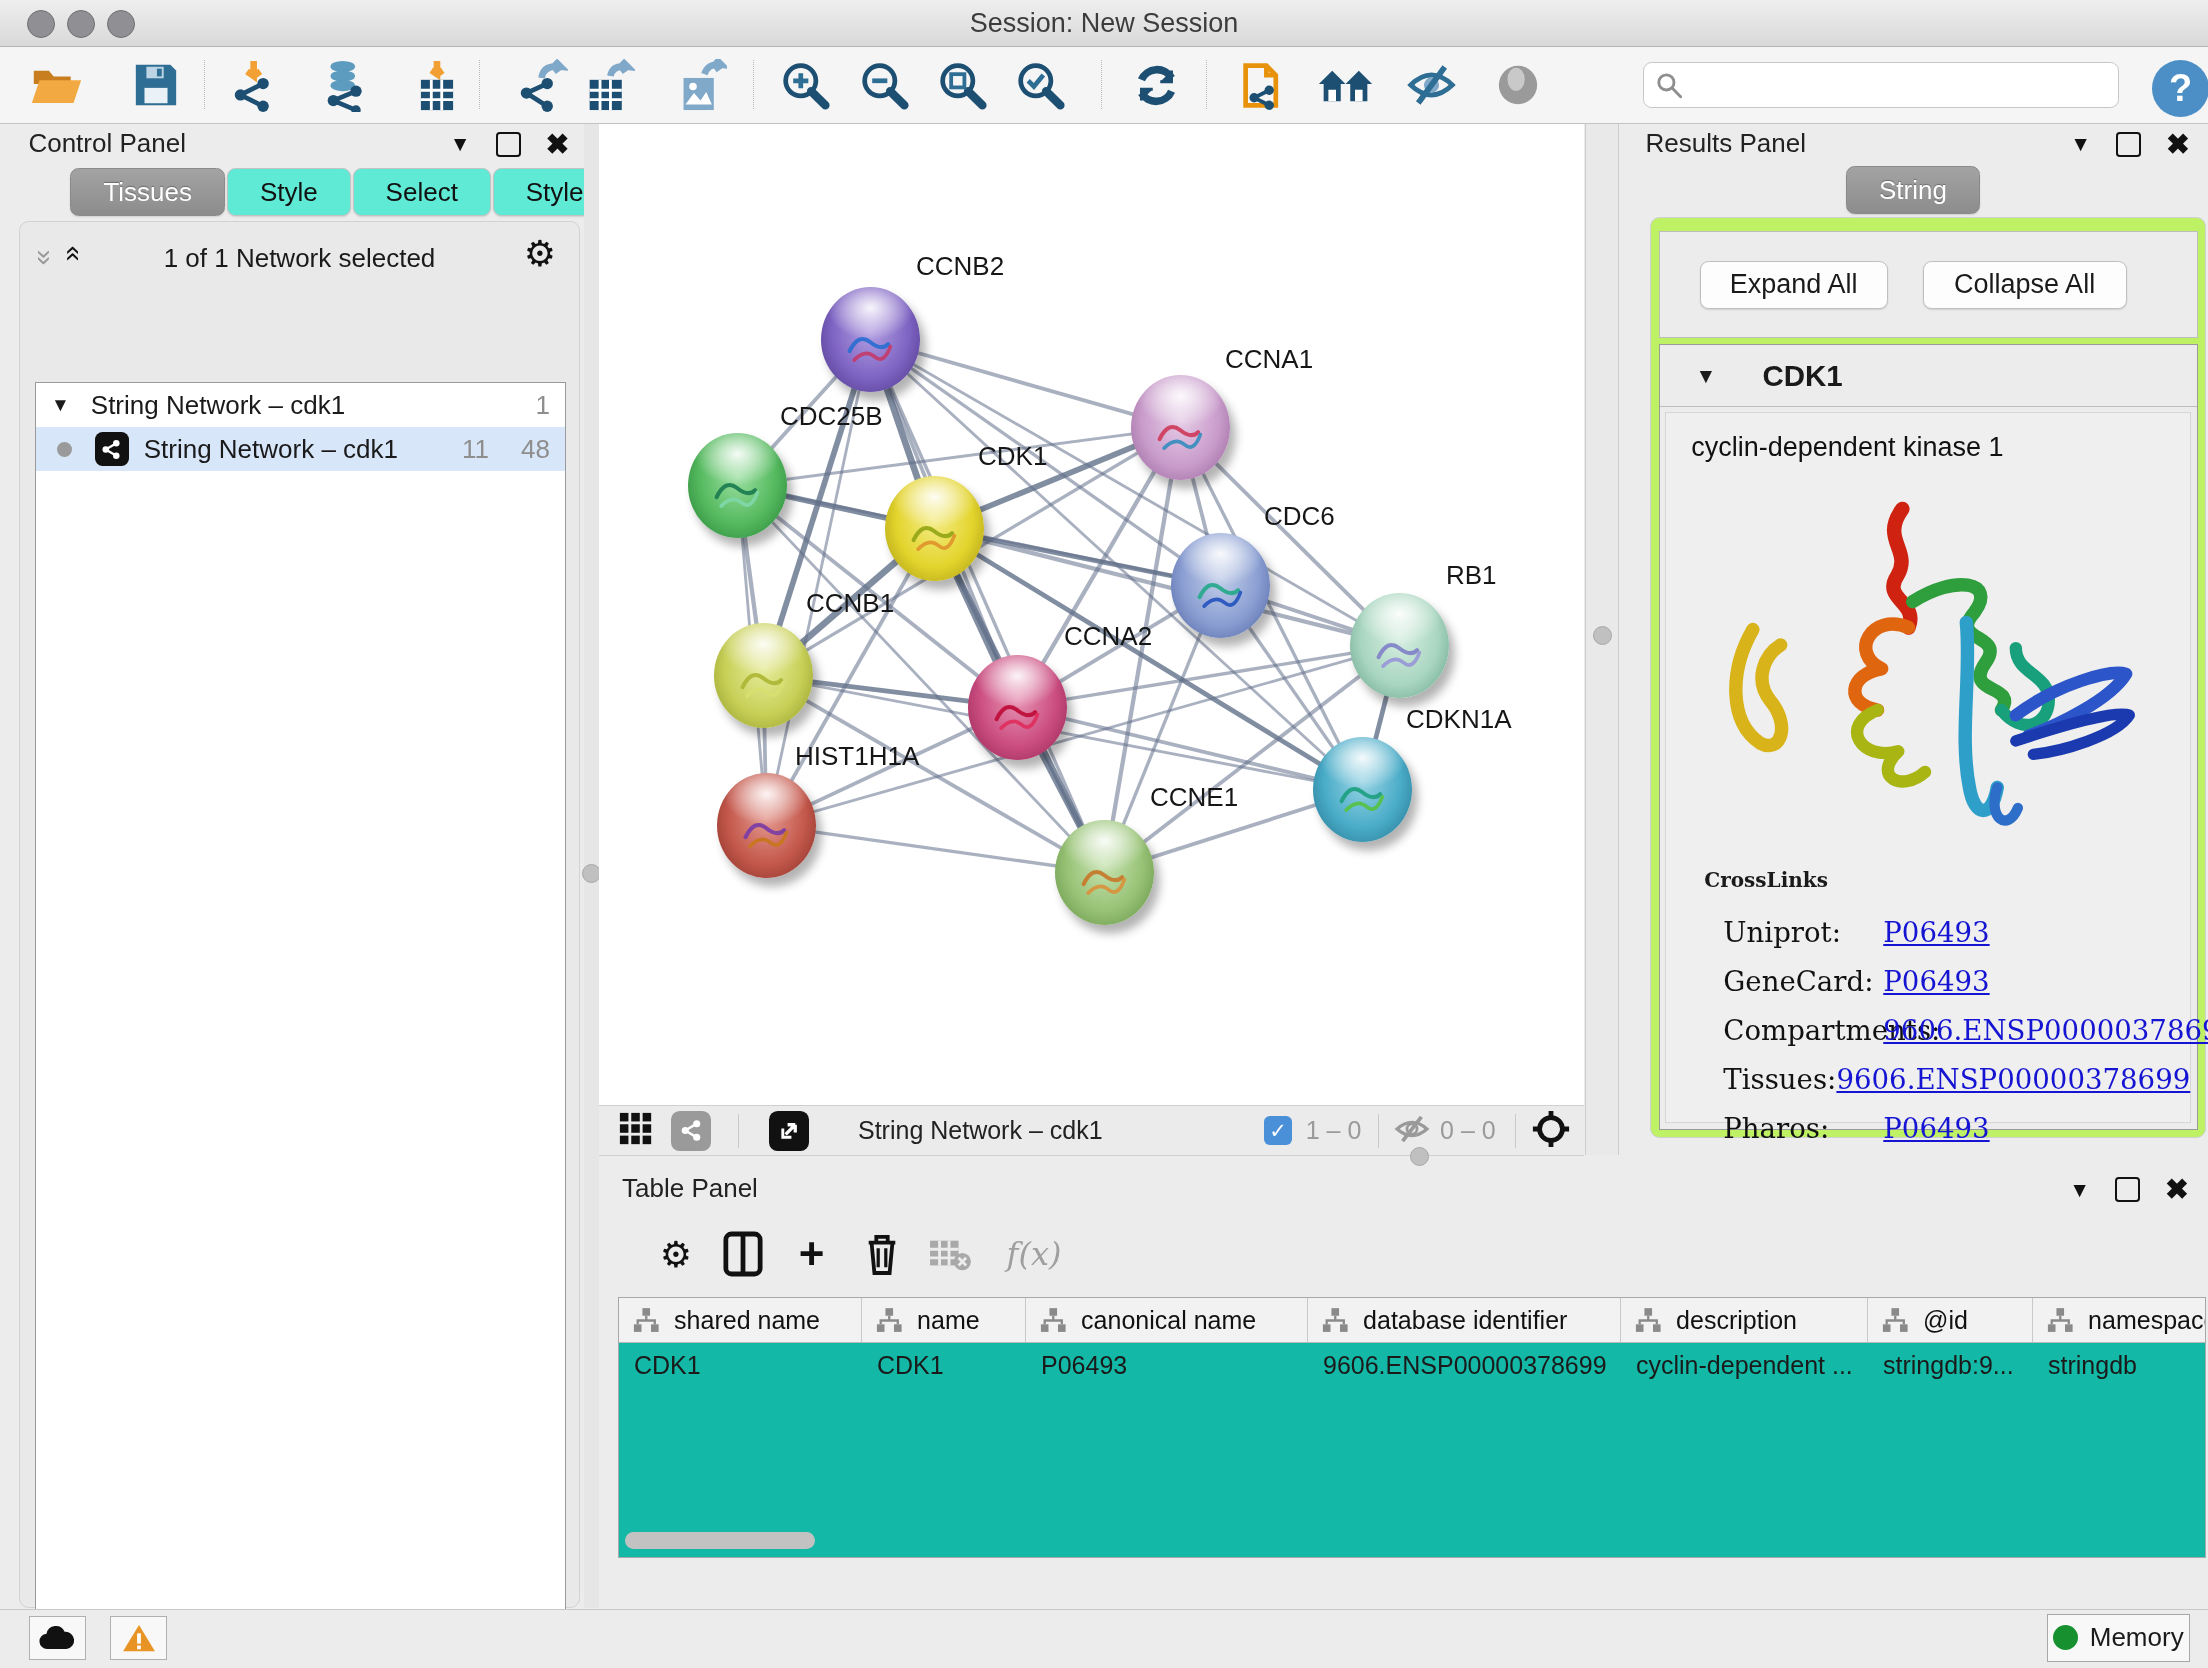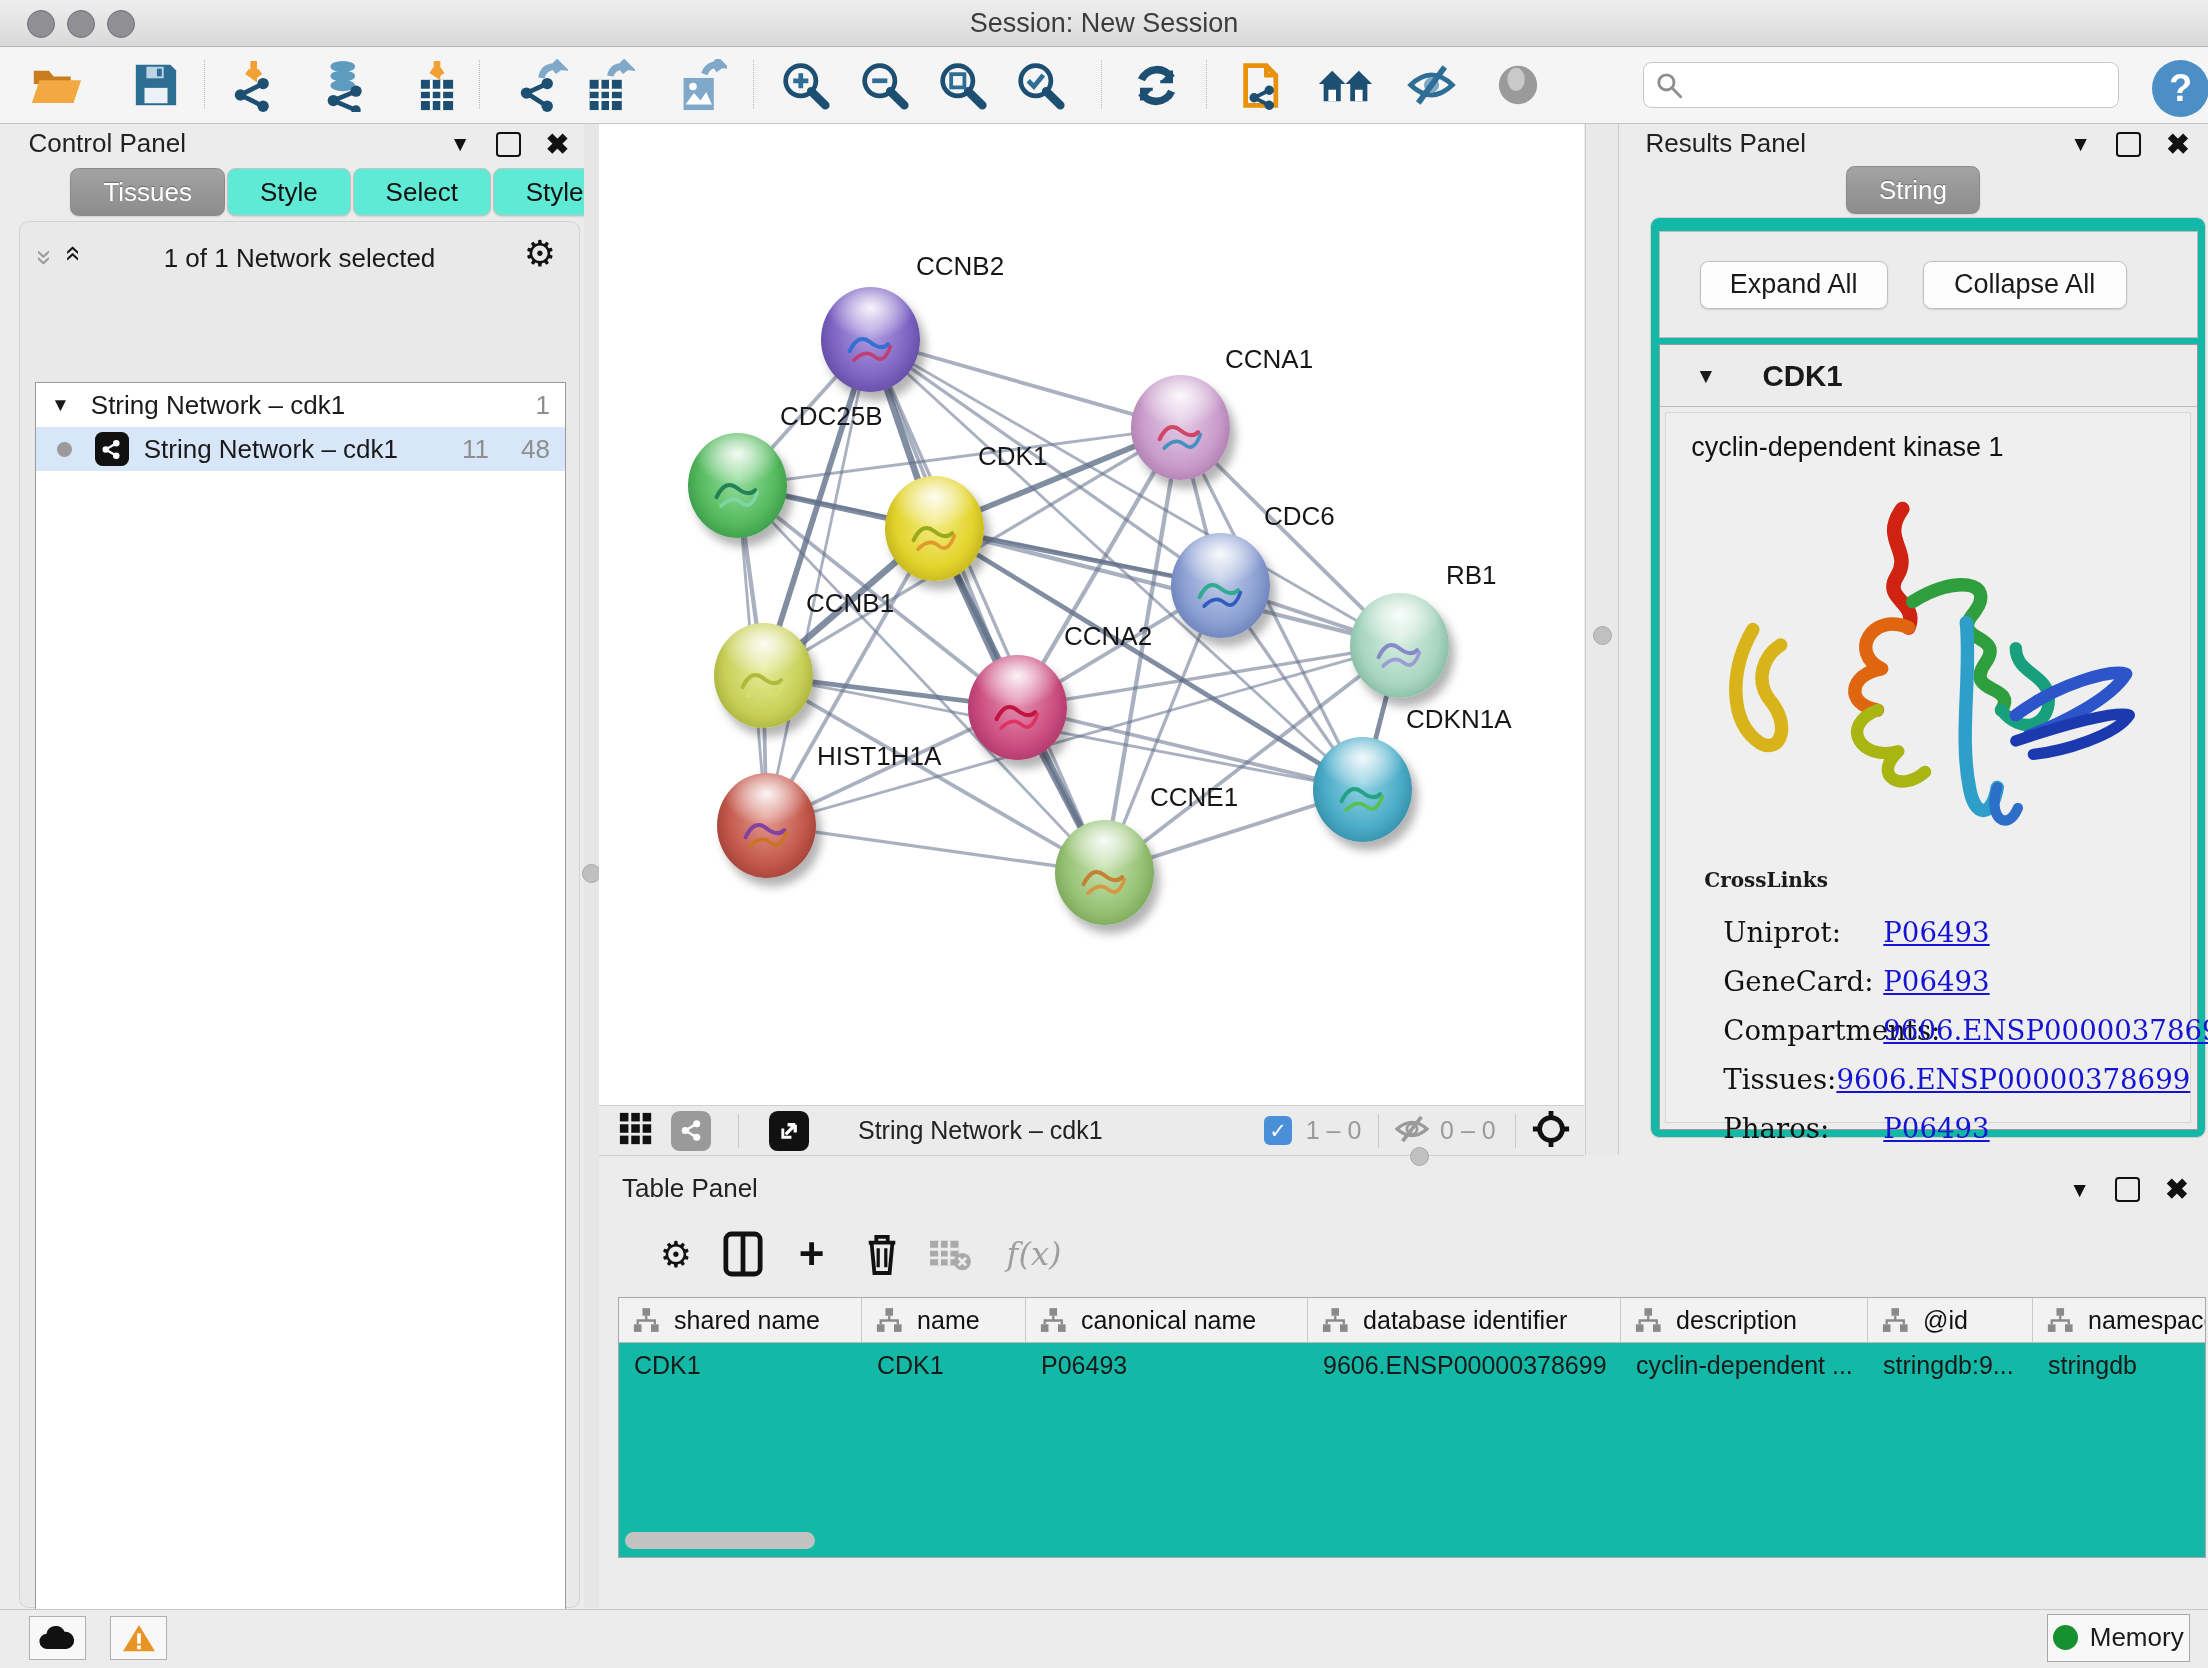--- a/index.html
+++ b/index.html
@@ -68,21 +68,21 @@
     align-items:center;justify-content:center;}
 
   
   .vsplit-l{left:584px;top:124px;width:15px;height:1484px;background:#e6e6e6;}
   .vsplit-r{left:1585px;top:124px;width:32px;height:1031px;background:#e9e9e9;
     border-left:1px solid #cdcdcd;border-right:1px solid #cdcdcd;}
   .knob{width:17px;height:17px;border-radius:50%;background:#c0c0c0;border:1px solid #a8a8a8;}
 
   
   .results{left:1617px;top:126px;width:592px;height:1033px;}
-  .res-box{left:33px;top:91px;width:554px;height:919px;background:#14b8a6;border:1px solid #d0d0d0;border-radius:9.5px;}
+  .res-box{left:33px;top:91px;width:554px;height:919px;background:#bef264;border:1px solid #d0d0d0;border-radius:9.5px;}
   .res-tools{left:7.6px;top:13.3px;width:537px;height:105px;background:#ececec;border:1px solid #bdbdbd;}
   .btn{background:#fdfdfd;border:1px solid #bfbfbf;border-radius:8.6px;font-size:27px;height:46px;
     display:inline-flex;align-items:center;justify-content:center;box-shadow:0 1px 1.9px rgba(0,0,0,.12);}
   .res-entry{left:7.6px;top:126px;width:537px;height:784px;background:#ececec;border:1px solid #9a9a9a;}
   .entry-head{height:61px;border-bottom:1px solid #bcbcbc;display:flex;align-items:center;}
   .entry-head .g{font-size:29.5px;font-weight:bold;}
   .entry-body{position:absolute;left:5.7px;top:67px;right:5.7px;bottom:5.7px;background:#efefef;border:1px solid #d6d6d6;}
   .desc{font-size:27px;color:#111;}
   .clh{font-family:"DejaVu Serif","Liberation Serif",serif;font-weight:bold;font-size:20px;}
   .clrow{display:flex;font-family:"DejaVu Serif","Liberation Serif",serif;font-size:27.6px;height:49px;align-items:center;}
@@ -428,21 +428,21 @@
     </div><div class="nlabel" style="left: 465px; top: 497px;">CCNA2</div><div class="pnode" style="left: 714px; top: 613px; background: radial-gradient(58% 40% at 50% 20%, rgba(255, 255, 255, 0.92), rgba(255, 255, 255, 0) 75%), radial-gradient(at 50% 42%, rgb(151, 211, 228) 0%, rgb(74, 172, 200) 55%, rgb(31, 109, 134) 100%);">
       <svg class="struct" viewBox="0 0 60 60">
         <path d="M12 38 q8 -16 18 -8 t16 2" stroke="#21a183" stroke-width="3.6" fill="none" stroke-linecap="round"></path>
         <path d="M16 46 q10 -10 18 -3 t14 -9" stroke="#57c24a" stroke-width="3.2" fill="none" stroke-linecap="round"></path>
       </svg>
     </div><div class="nlabel" style="left: 807px; top: 580px;">CDKN1A</div><div class="pnode" style="left: 118px; top: 649px; background: radial-gradient(58% 40% at 50% 20%, rgba(255, 255, 255, 0.92), rgba(255, 255, 255, 0) 75%), radial-gradient(at 50% 42%, rgb(228, 154, 145) 0%, rgb(196, 88, 76) 55%, rgb(126, 42, 34) 100%);">
       <svg class="struct" viewBox="0 0 60 60">
         <path d="M12 38 q8 -16 18 -8 t16 2" stroke="#7e3fa5" stroke-width="3.6" fill="none" stroke-linecap="round"></path>
         <path d="M16 46 q10 -10 18 -3 t14 -9" stroke="#c9761f" stroke-width="3.2" fill="none" stroke-linecap="round"></path>
       </svg>
-    </div><div class="nlabel" style="left: 196px; top: 617px; margin-left: 22px;">HIST1H1A</div><div class="pnode" style="left: 456px; top: 696px; background: radial-gradient(58% 40% at 50% 20%, rgba(255, 255, 255, 0.92), rgba(255, 255, 255, 0) 75%), radial-gradient(at 50% 42%, rgb(200, 227, 178) 0%, rgb(151, 194, 117) 55%, rgb(93, 138, 62) 100%);">
+    </div><div class="nlabel" style="left: 196px; top: 617px;">HIST1H1A</div><div class="pnode" style="left: 456px; top: 696px; background: radial-gradient(58% 40% at 50% 20%, rgba(255, 255, 255, 0.92), rgba(255, 255, 255, 0) 75%), radial-gradient(at 50% 42%, rgb(200, 227, 178) 0%, rgb(151, 194, 117) 55%, rgb(93, 138, 62) 100%);">
       <svg class="struct" viewBox="0 0 60 60">
         <path d="M12 38 q8 -16 18 -8 t16 2" stroke="#c77c2e" stroke-width="3.6" fill="none" stroke-linecap="round"></path>
         <path d="M16 46 q10 -10 18 -3 t14 -9" stroke="#d9953f" stroke-width="3.2" fill="none" stroke-linecap="round"></path>
       </svg>
     </div><div class="nlabel" style="left: 551px; top: 658px;">CCNE1</div></div>
 
 <div class="abs cfooter">
   <span style="margin-left:19px;">
     <svg width="36" height="36" viewBox="0 0 38 38">
         <g fill="#111">

